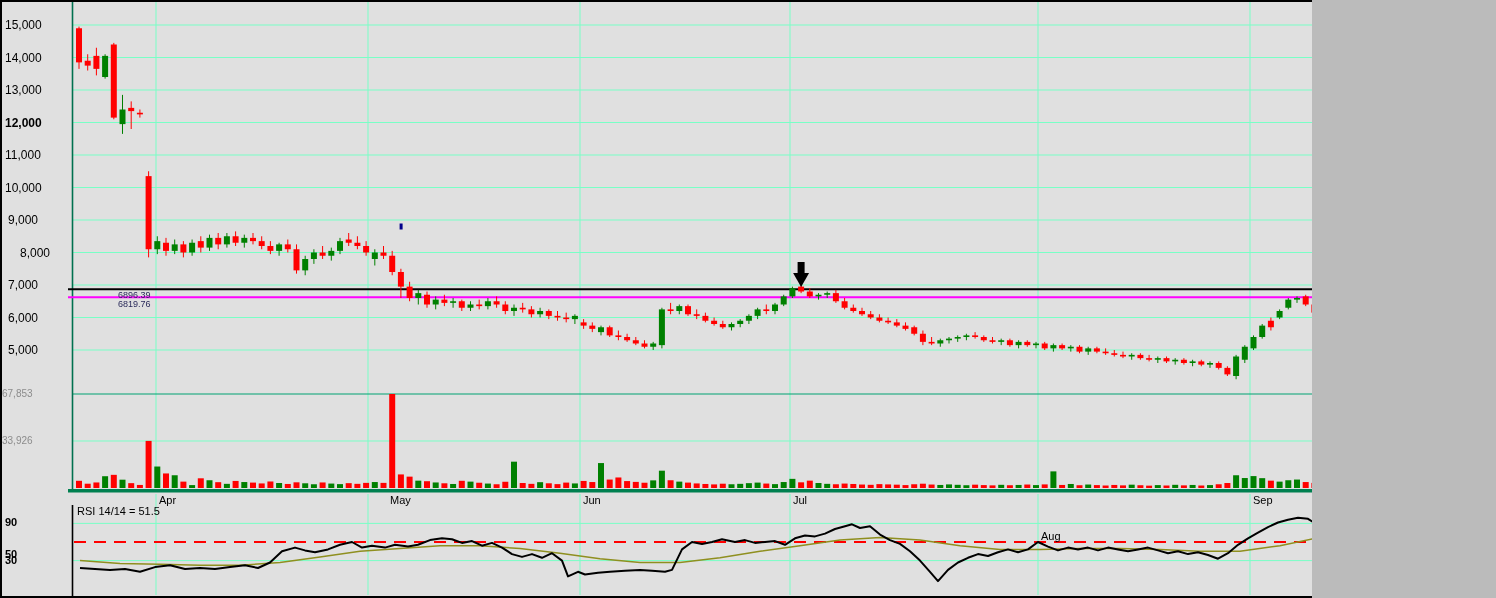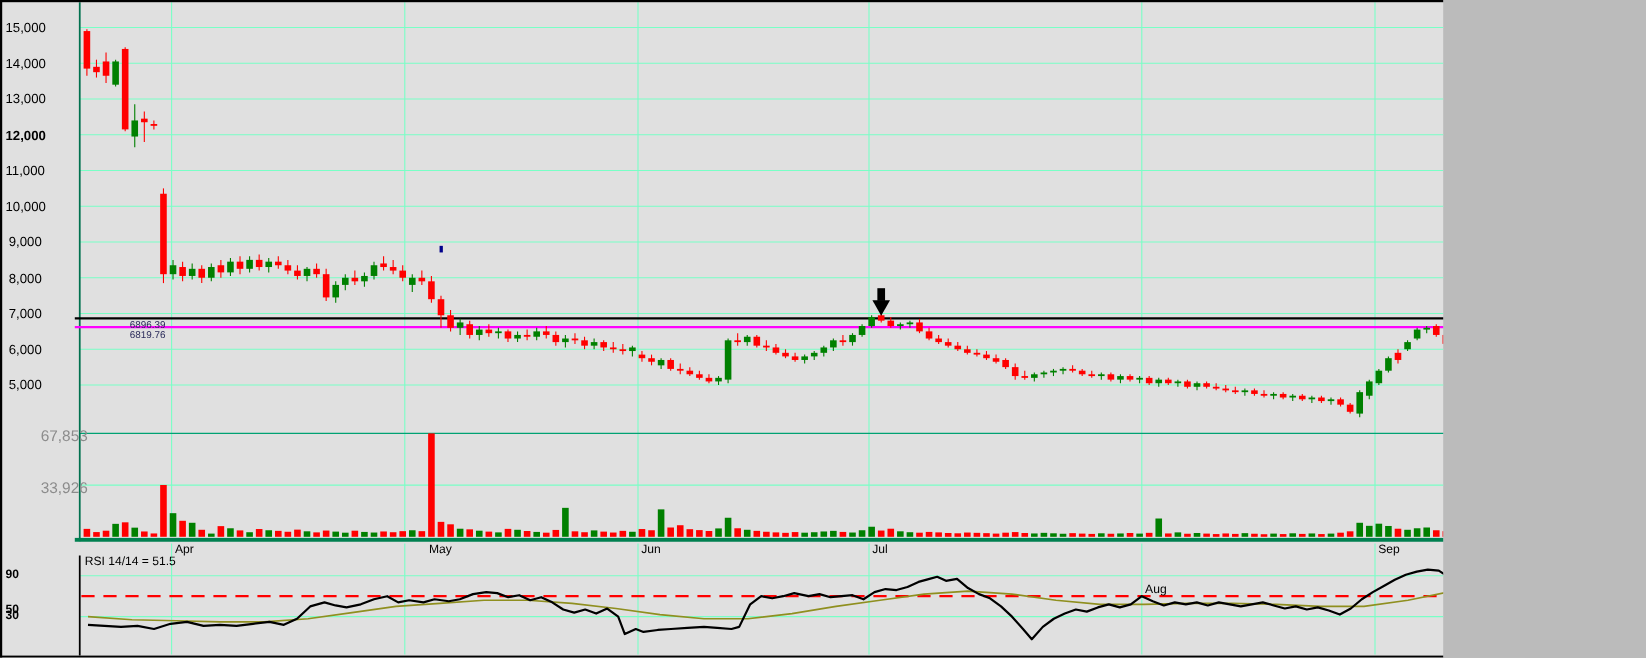--- a/index.html
+++ b/index.html
@@ -3,21 +3,21 @@
 <meta charset="utf-8">
 <style>
   html,body{margin:0;padding:0;background:#bbb;}
   .stage{
     position:relative;width:1312px;height:598px;background:#e0e0e0;
     font-family:"Liberation Sans",sans-serif;overflow:hidden;
   }
   .stage svg{position:absolute;left:0;top:0;}
   .lbl{position:absolute;color:#000;white-space:nowrap;line-height:1;}
   .price-tick{width:33px;text-align:right;font-size:12px;left:5px;}
-  .vol-tick{font-size:14px;color:#8c8c8c;left:2px;padding-left:35px;}
+  .vol-tick{font-size:10px;color:#8c8c8c;left:2px;}
   .rsi-tick{font-size:11px;font-weight:bold;left:5px;}
   .month-lbl{font-size:11px;top:495px;}
   .watermark{left:74px;top:368px;font-size:19px;color:#141414;letter-spacing:0.2px;}
   .rsi-title{left:77px;top:506px;font-size:11px;color:#000;}
   .hline-lbl{left:70px;font-size:9px;color:#2a2a5a;padding-left:48px;}
   .hl1{top:291px;}
   .hl2{top:300px;}
 </style>
 </head>
 <body>
@@ -546,21 +546,21 @@
       <rect x="0" y="596" width="1496" height="2" fill="#000"></rect>
     </svg>
   <div id="tick-layer">
       <div class="lbl price-tick" style="top: 19px;">15,000</div>
       <div class="lbl price-tick" style="top: 51.5px;">14,000</div>
       <div class="lbl price-tick" style="top: 84px;">13,000</div>
       <div class="lbl price-tick" style="top: 116.5px; font-weight: bold;">12,000</div>
       <div class="lbl price-tick" style="top: 149px;">11,000</div>
       <div class="lbl price-tick" style="top: 181.5px;">10,000</div>
       <div class="lbl price-tick" style="top: 214px;">9,000</div>
-      <div class="lbl price-tick" style="top: 246.5px;">8,000</div>
+      <div class="lbl price-tick" style="top: 246.5px; margin-left: 12px;">8,000</div>
       <div class="lbl price-tick" style="top: 279px;">7,000</div>
       <div class="lbl price-tick" style="top: 311.5px;">6,000</div>
       <div class="lbl price-tick" style="top: 344px;">5,000</div>
       <div class="lbl vol-tick" style="top: 388.995px;">67,853</div>
       <div class="lbl vol-tick" style="top: 435.998px;">33,926</div>
       <div class="lbl rsi-tick" style="top: 517.4px;">90</div>
       <div class="lbl rsi-tick" style="top: 549px;">50</div>
       <div class="lbl rsi-tick" style="top: 554.6px;">30</div>
       <div class="lbl month-lbl" style="left: 159px;">Apr</div>
       <div class="lbl month-lbl" style="left: 390px;">May</div>

